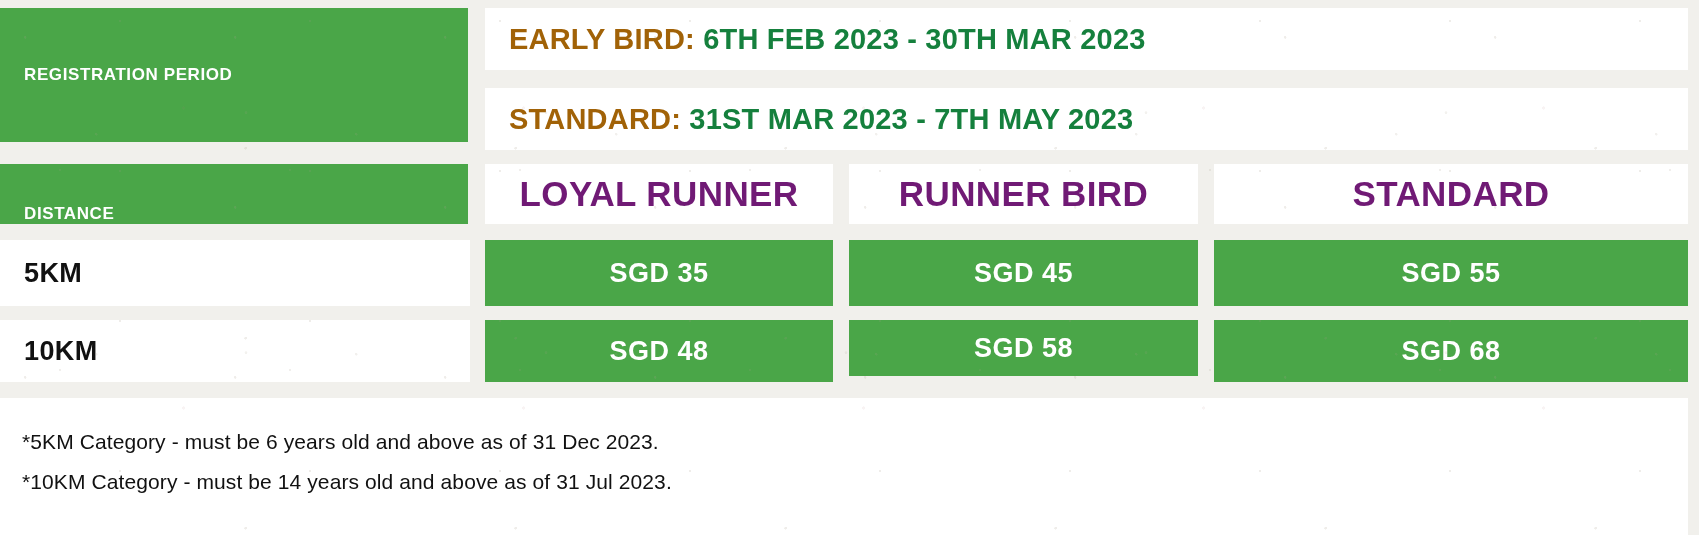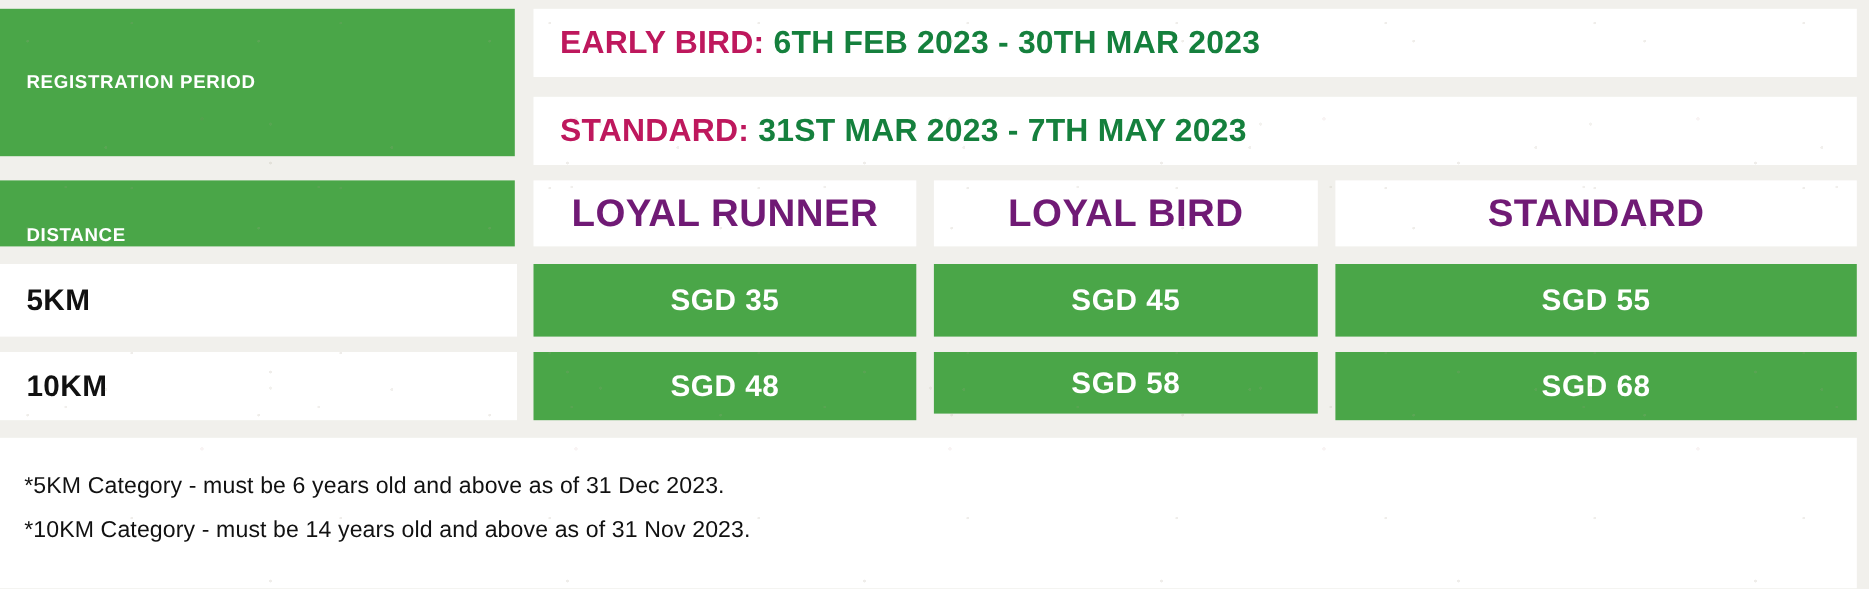--- a/index.html
+++ b/index.html
@@ -80,21 +80,21 @@
     font-weight: 700;
     letter-spacing: .5px;
     color: #fff;
   }
   .period-text {
     font-size: 29px;
     font-weight: 700;
     letter-spacing: .2px;
     white-space: nowrap;
   }
-  .period-text .lbl { color: #be185d; }
+  .period-text .lbl { color: #a16207; }
   .period-text .val { color: #15803d; }
 
   .notes {
     position: absolute;
     left: 0;
     top: 398px;
     width: 1688px;
     height: 137px;
     background: #ffffff;
     box-sizing: border-box;
@@ -133,21 +133,21 @@
   </div>
 
   <div class="cell green leftpad" style="left:0px; top:164px; width:468px; height:60px;align-items:flex-end;">
     <span class="hdr-label">DISTANCE</span>
   </div>
 
   <div class="cell white center" style="left:485px; top:164px; width:348px; height:60px;">
     <span class="colhdr">LOYAL RUNNER</span>
   </div>
   <div class="cell white center" style="left:849px; top:164px; width:349px; height:60px;">
-    <span class="colhdr">LOYAL BIRD</span>
+    <span class="colhdr">RUNNER BIRD</span>
   </div>
   <div class="cell white center" style="left:1214px; top:164px; width:474px; height:60px;">
     <span class="colhdr">STANDARD</span>
   </div>
 
   <div class="cell white leftpad" style="left:0px; top:240px; width:470px; height:66px;">
     <span class="dist-label">5KM</span>
   </div>
   <div class="cell green center" style="left:485px; top:240px; width:348px; height:66px;">
     <span class="price">SGD 35</span>
@@ -167,16 +167,16 @@
   </div>
   <div class="cell green center" style="left:849px; top:320px; width:349px; height:56px;">
     <span class="price">SGD 58</span>
   </div>
   <div class="cell green center" style="left:1214px; top:320px; width:474px; height:62px;">
     <span class="price">SGD 68</span>
   </div>
 
   <div class="notes">
     <div class="note-line">*5KM Category - must be 6 years old and above as of 31 Dec 2023.</div>
-    <div class="note-line">*10KM Category - must be 14 years old and above as of 31 Nov 2023.</div>
+    <div class="note-line">*10KM Category - must be 14 years old and above as of 31 Jul 2023.</div>
   </div>
 
 </div>
 
 </body></html>

